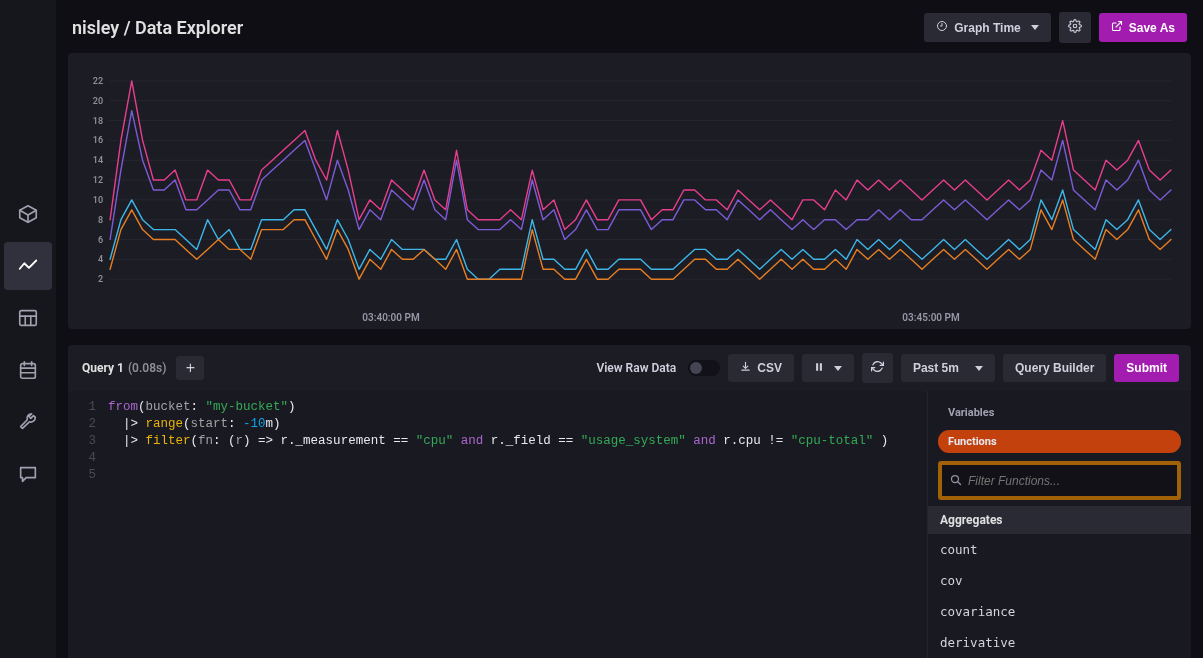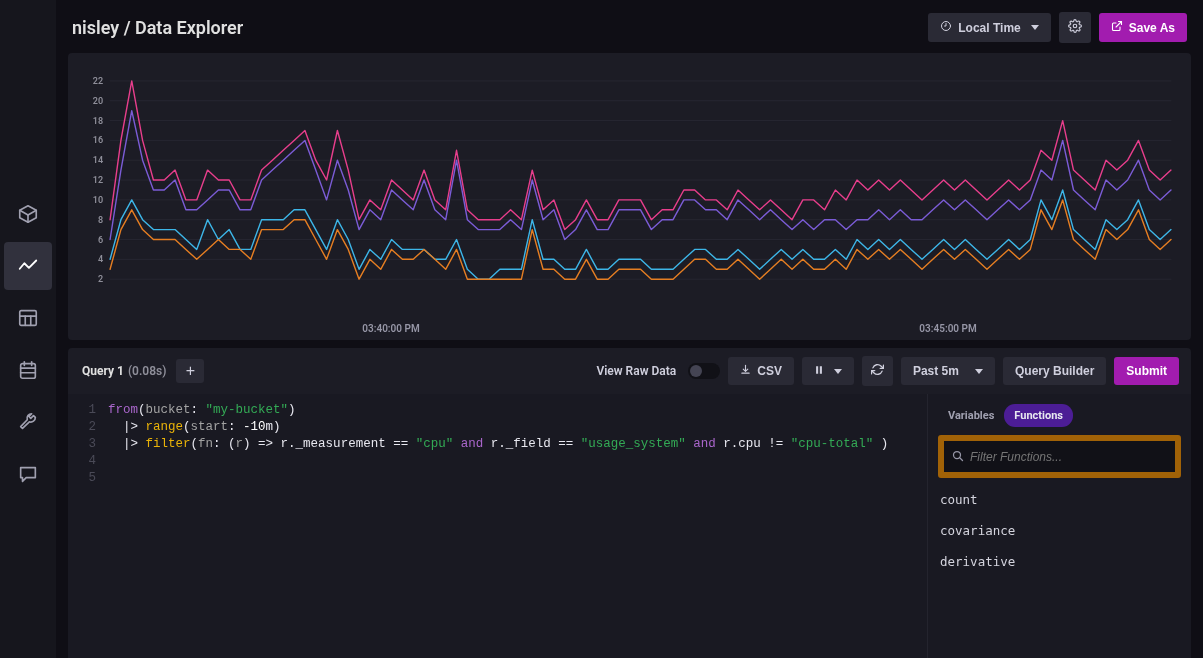--- a/index.html
+++ b/index.html
@@ -93,21 +93,21 @@
   border-radius: 4px;
   padding: 10px 10px 6px 10px;
   height: 287px;
   position: relative;
 }
 .chart-svg { width: 100%; height: 260px; display: block; }
 .xlabel { position: absolute; bottom: 6px; font-size: 10px; color: #9696a6; font-weight:600;}
 .query-area {
   display: flex;
   flex-direction: column;
-  margin-top: 8px;
+  margin-top: 16px;
   flex: 1;
 }
 .query-bar {
   background: #1c1c25;
   display: flex;
   align-items: center;
   padding: 8px 12px;
   border-radius: 4px 4px 0 0;
   gap: 8px;
 }
@@ -181,45 +181,47 @@
 }
 .code {
   flex: 1;
   white-space: pre;
   padding-right: 12px;
 }
 .tok-kw     { color: #aa66cc; }
 .tok-fn     { color: #eab308; }
 .tok-arg    { color: #a3a3a3; }
 .tok-str    { color: #33aa55; }
-.tok-num    { color: #ffffff; }
+.tok-num    { color: #0ea5e9; }
 .tok-plain  { color: #e8e8f0; }
 .side-panel {
   width: 264px;
   border-left: 1px solid #24242e;
   display: flex;
   flex-direction: column;
 }
 .sp-tabs {
   display: flex;
   padding: 10px 10px 8px 10px;
+  gap: 6px;
+  flex-direction: column;
 }
 .sp-tab {
   font-size: 11px;
   font-weight: 700;
   color: #a0a0b0;
   padding: 5px 10px;
   border-radius: 3px;
   cursor: pointer;
 }
-.sp-tab.active { background: #4c1d95; color: #e8e8f0; border-radius: 11px; }
+.sp-tab.active { background: #c2410c; color: #e8e8f0; border-radius: 11px; }
 .sp-search {
   margin: 0 10px 6px 10px;
   background: #111117;
-  border: 6px solid #a16207;
+  border: 4px solid #a16207;
   border-radius: 3px;
   display: flex;
   align-items: center;
   padding: 6px 8px;
   gap: 6px;
 }
 .sp-search input {
   flex: 1;
   background: transparent;
   border: none;
@@ -295,21 +297,21 @@
   <div class="topbar">
     <div class="title">nisley / Data Explorer</div>
     <div class="topbar-right">
       <button class="btn caret">
         <span>
           <svg width="12" height="12" viewBox="0 0 24 24" fill="none" stroke="currentColor" stroke-width="2">
               <circle cx="12" cy="12" r="9"></circle>
               <polyline points="12 7 12 12 9 12"></polyline>
             </svg>
         </span>
-        <span>Local Time</span>
+        <span>Graph Time</span>
       </button>
       <button class="btn btn-icon">
         <span>
           <svg width="14" height="14" viewBox="0 0 24 24" fill="none" stroke="currentColor" stroke-width="2">
               <circle cx="12" cy="12" r="3"></circle>
               <path d="M19.4 15a1.7 1.7 0 0 0 .3 1.8l.1.1a2 2 0 1 1-2.8 2.8l-.1-.1a1.7 1.7 0 0 0-1.8-.3 1.7 1.7 0 0 0-1 1.5V21a2 2 0 0 1-4 0v-.1a1.7 1.7 0 0 0-1-1.5 1.7 1.7 0 0 0-1.8.3l-.1.1a2 2 0 1 1-2.8-2.8l.1-.1a1.7 1.7 0 0 0 .3-1.8 1.7 1.7 0 0 0-1.5-1H3a2 2 0 0 1 0-4h.1a1.7 1.7 0 0 0 1.5-1 1.7 1.7 0 0 0-.3-1.8l-.1-.1a2 2 0 1 1 2.8-2.8l.1.1a1.7 1.7 0 0 0 1.8.3h0a1.7 1.7 0 0 0 1-1.5V3a2 2 0 0 1 4 0v.1a1.7 1.7 0 0 0 1 1.5 1.7 1.7 0 0 0 1.8-.3l.1-.1a2 2 0 1 1 2.8 2.8l-.1.1a1.7 1.7 0 0 0-.3 1.8v0a1.7 1.7 0 0 0 1.5 1H21a2 2 0 0 1 0 4h-.1a1.7 1.7 0 0 0-1.5 1z"></path>
             </svg>
         </span>
       </button>
       <button class="btn btn-blue">
@@ -349,21 +351,21 @@
         <text x="25" y="40.73913043478262" text-anchor="end" font-size="9" font-weight="600" fill="#8e8e99">20</text>
         <line x1="32" y1="17.913043478260875" x2="1090" y2="17.913043478260875" stroke="#2b2b37" stroke-width="0.7"></line>
         <text x="25" y="20.913043478260875" text-anchor="end" font-size="9" font-weight="600" fill="#8e8e99">22</text>
         <polyline points="32.0,156.7 42.8,77.4 53.6,17.9 64.4,77.4 75.2,117.0 86.0,117.0 96.8,107.1 107.6,136.9 118.4,136.9 129.2,107.1 140.0,117.0 150.8,117.0 161.6,136.9 172.3,136.9 183.1,107.1 193.9,97.2 204.7,87.3 215.5,77.4 226.3,67.5 237.1,97.2 247.9,117.0 258.7,67.5 269.5,107.1 280.3,156.7 291.1,136.9 301.9,146.8 312.7,117.0 323.5,127.0 334.3,136.9 345.1,107.1 355.9,136.9 366.7,146.8 377.5,87.3 388.3,146.8 399.1,156.7 409.9,156.7 420.7,156.7 431.4,146.8 442.2,156.7 453.0,107.1 463.8,146.8 474.6,136.9 485.4,166.6 496.2,156.7 507.0,136.9 517.8,156.7 528.6,156.7 539.4,136.9 550.2,136.9 561.0,136.9 571.8,156.7 582.6,146.8 593.4,146.8 604.2,127.0 615.0,127.0 625.8,136.9 636.6,136.9 647.4,146.8 658.2,127.0 669.0,136.9 679.8,146.8 690.6,136.9 701.3,146.8 712.1,156.7 722.9,136.9 733.7,136.9 744.5,146.8 755.3,127.0 766.1,136.9 776.9,117.0 787.7,127.0 798.5,117.0 809.3,127.0 820.1,117.0 830.9,127.0 841.7,136.9 852.5,127.0 863.3,117.0 874.1,127.0 884.9,117.0 895.7,127.0 906.5,136.9 917.3,127.0 928.1,117.0 938.9,127.0 949.7,117.0 960.4,87.3 971.2,97.2 982.0,57.6 992.8,107.1 1003.6,117.0 1014.4,127.0 1025.2,97.2 1036.0,107.1 1046.8,97.2 1057.6,77.4 1068.4,107.1 1079.2,117.0 1090.0,107.1" fill="none" stroke="#e83e8c" stroke-width="1.4"></polyline>
         <polyline points="32.0,176.5 42.8,107.1 53.6,47.7 64.4,97.2 75.2,127.0 86.0,127.0 96.8,117.0 107.6,146.8 118.4,146.8 129.2,136.9 140.0,127.0 150.8,127.0 161.6,146.8 172.3,146.8 183.1,117.0 193.9,107.1 204.7,97.2 215.5,87.3 226.3,77.4 237.1,107.1 247.9,136.9 258.7,97.2 269.5,127.0 280.3,166.6 291.1,146.8 301.9,156.7 312.7,127.0 323.5,136.9 334.3,146.8 345.1,117.0 355.9,146.8 366.7,156.7 377.5,97.2 388.3,156.7 399.1,166.6 409.9,166.6 420.7,166.6 431.4,156.7 442.2,166.6 453.0,117.0 463.8,156.7 474.6,146.8 485.4,176.5 496.2,166.6 507.0,146.8 517.8,166.6 528.6,166.6 539.4,146.8 550.2,146.8 561.0,146.8 571.8,166.6 582.6,156.7 593.4,156.7 604.2,136.9 615.0,136.9 625.8,146.8 636.6,146.8 647.4,156.7 658.2,136.9 669.0,146.8 679.8,156.7 690.6,146.8 701.3,156.7 712.1,166.6 722.9,156.7 733.7,166.6 744.5,156.7 755.3,156.7 766.1,166.6 776.9,156.7 787.7,156.7 798.5,146.8 809.3,156.7 820.1,146.8 830.9,156.7 841.7,156.7 852.5,146.8 863.3,136.9 874.1,146.8 884.9,136.9 895.7,146.8 906.5,156.7 917.3,146.8 928.1,136.9 938.9,146.8 949.7,136.9 960.4,107.1 971.2,117.0 982.0,77.4 992.8,127.0 1003.6,136.9 1014.4,146.8 1025.2,117.0 1036.0,127.0 1046.8,117.0 1057.6,97.2 1068.4,127.0 1079.2,136.9 1090.0,127.0" fill="none" stroke="#7b5cd6" stroke-width="1.4"></polyline>
         <polyline points="32.0,196.3 42.8,156.7 53.6,136.9 64.4,156.7 75.2,166.6 86.0,166.6 96.8,166.6 107.6,176.5 118.4,186.4 129.2,156.7 140.0,176.5 150.8,166.6 161.6,186.4 172.3,186.4 183.1,156.7 193.9,156.7 204.7,156.7 215.5,146.8 226.3,146.8 237.1,166.6 247.9,186.4 258.7,156.7 269.5,176.5 280.3,206.3 291.1,186.4 301.9,196.3 312.7,176.5 323.5,186.4 334.3,186.4 345.1,186.4 355.9,196.3 366.7,196.3 377.5,176.5 388.3,206.3 399.1,216.2 409.9,216.2 420.7,206.3 431.4,206.3 442.2,206.3 453.0,156.7 463.8,196.3 474.6,196.3 485.4,206.3 496.2,206.3 507.0,186.4 517.8,206.3 528.6,206.3 539.4,196.3 550.2,196.3 561.0,196.3 571.8,206.3 582.6,206.3 593.4,206.3 604.2,196.3 615.0,186.4 625.8,186.4 636.6,196.3 647.4,196.3 658.2,186.4 669.0,196.3 679.8,206.3 690.6,196.3 701.3,186.4 712.1,196.3 722.9,186.4 733.7,196.3 744.5,196.3 755.3,186.4 766.1,196.3 776.9,176.5 787.7,186.4 798.5,176.5 809.3,186.4 820.1,176.5 830.9,186.4 841.7,196.3 852.5,186.4 863.3,176.5 874.1,186.4 884.9,176.5 895.7,186.4 906.5,196.3 917.3,186.4 928.1,176.5 938.9,186.4 949.7,176.5 960.4,136.9 971.2,156.7 982.0,127.0 992.8,166.6 1003.6,176.5 1014.4,186.4 1025.2,156.7 1036.0,166.6 1046.8,156.7 1057.6,136.9 1068.4,166.6 1079.2,176.5 1090.0,166.6" fill="none" stroke="#3db6e8" stroke-width="1.4"></polyline>
         <polyline points="32.0,206.3 42.8,166.6 53.6,146.8 64.4,166.6 75.2,176.5 86.0,176.5 96.8,176.5 107.6,186.4 118.4,196.3 129.2,186.4 140.0,176.5 150.8,186.4 161.6,186.4 172.3,196.3 183.1,166.6 193.9,166.6 204.7,166.6 215.5,156.7 226.3,156.7 237.1,176.5 247.9,196.3 258.7,166.6 269.5,186.4 280.3,216.2 291.1,196.3 301.9,206.3 312.7,186.4 323.5,196.3 334.3,196.3 345.1,186.4 355.9,196.3 366.7,206.3 377.5,186.4 388.3,216.2 399.1,216.2 409.9,216.2 420.7,216.2 431.4,216.2 442.2,216.2 453.0,166.6 463.8,206.3 474.6,206.3 485.4,216.2 496.2,216.2 507.0,196.3 517.8,216.2 528.6,216.2 539.4,206.3 550.2,206.3 561.0,206.3 571.8,216.2 582.6,216.2 593.4,216.2 604.2,206.3 615.0,196.3 625.8,196.3 636.6,206.3 647.4,206.3 658.2,196.3 669.0,206.3 679.8,216.2 690.6,206.3 701.3,196.3 712.1,206.3 722.9,196.3 733.7,206.3 744.5,206.3 755.3,196.3 766.1,206.3 776.9,186.4 787.7,196.3 798.5,186.4 809.3,196.3 820.1,186.4 830.9,196.3 841.7,206.3 852.5,196.3 863.3,186.4 874.1,196.3 884.9,186.4 895.7,196.3 906.5,206.3 917.3,196.3 928.1,186.4 938.9,196.3 949.7,186.4 960.4,146.8 971.2,166.6 982.0,136.9 992.8,176.5 1003.6,186.4 1014.4,196.3 1025.2,166.6 1036.0,176.5 1046.8,166.6 1057.6,146.8 1068.4,176.5 1079.2,186.4 1090.0,176.5" fill="none" stroke="#e67e22" stroke-width="1.4"></polyline>
       </svg>
     <div id="xlabels-container">
         <div class="xlabel" style="left: calc(28.8782% - 30px);">03:40:00 PM</div>
-        <div class="xlabel" style="left: calc(76.9691% - 30px); margin-left: 17px;">03:45:00 PM</div>
+        <div class="xlabel" style="left: calc(76.9691% - 30px);">03:45:00 PM</div>
       </div>
   </div>
 
   <div class="query-area">
     <div class="query-bar">
       <div class="query-tab">
         <span>Query 1</span>
         <span class="query-time">(0.08s)</span>
       </div>
       <button class="btn-sm">+</button>
@@ -433,22 +435,24 @@
         </div>
         <div class="sp-search">
           <span>
             <svg width="12" height="12" viewBox="0 0 24 24" fill="none" stroke="#9696a6" stroke-width="2.5">
                 <circle cx="10" cy="10" r="7"></circle>
                 <line x1="21" y1="21" x2="15" y2="15"></line>
               </svg>
           </span>
           <input placeholder="Filter Functions..." style="">
         </div>
+        <div class="fn-group">Aggregates</div>
         <div id="fn-list">
             <div class="fn-item">count</div>
+            <div class="fn-item">cov</div>
             <div class="fn-item">covariance</div>
             <div class="fn-item">derivative</div>
           </div>
       </div>
     </div>
   </div>
 
 </div>
 
 </body></html>

